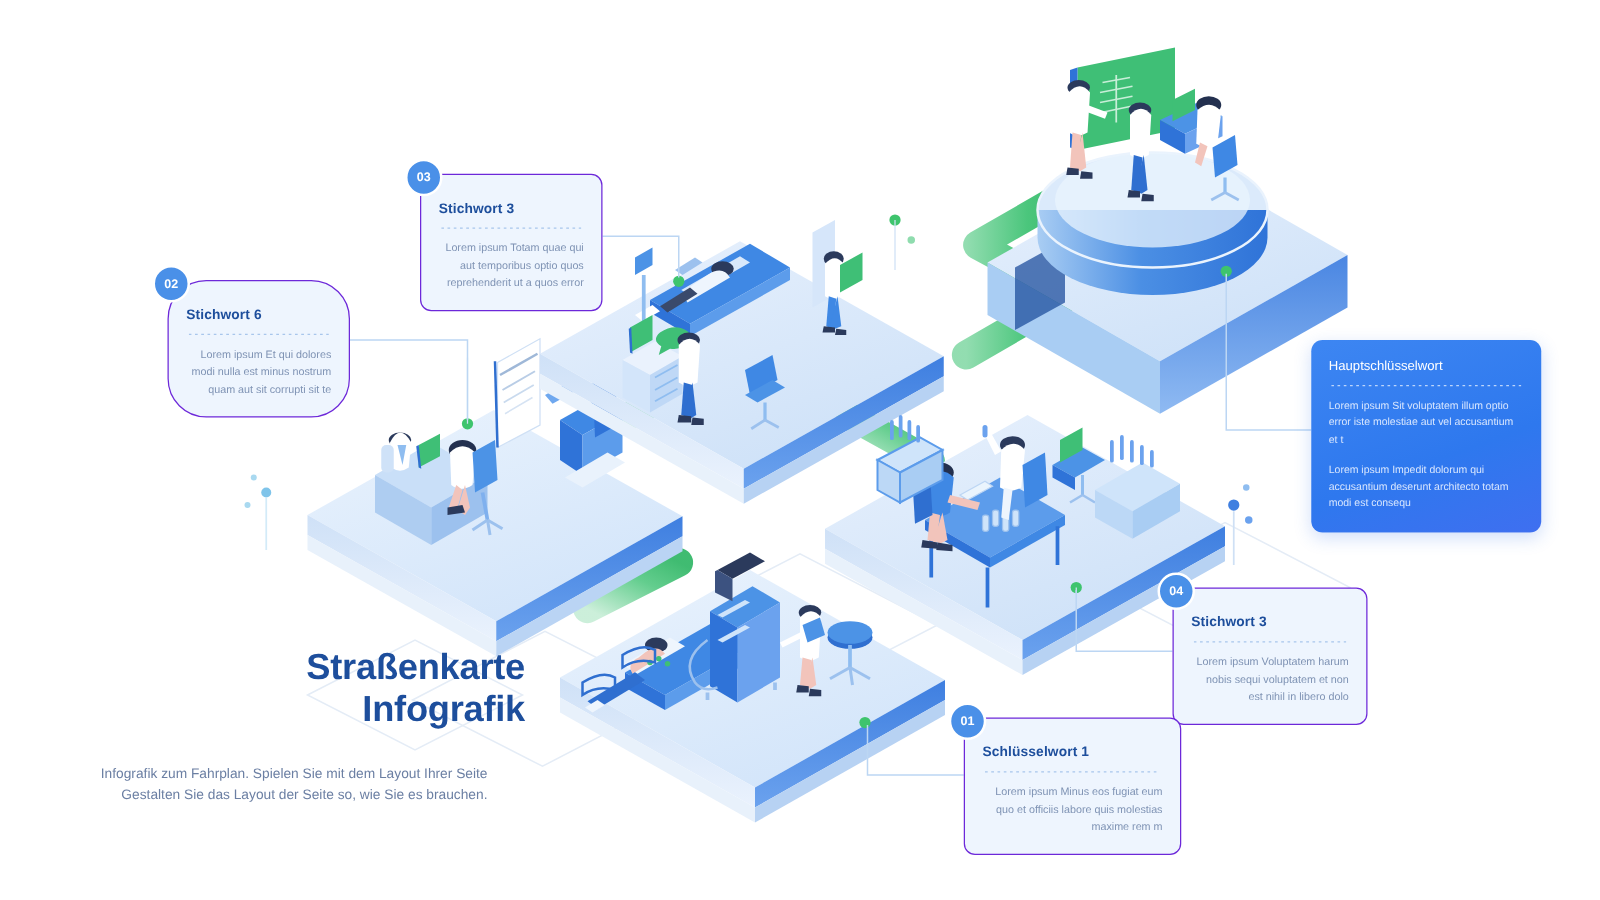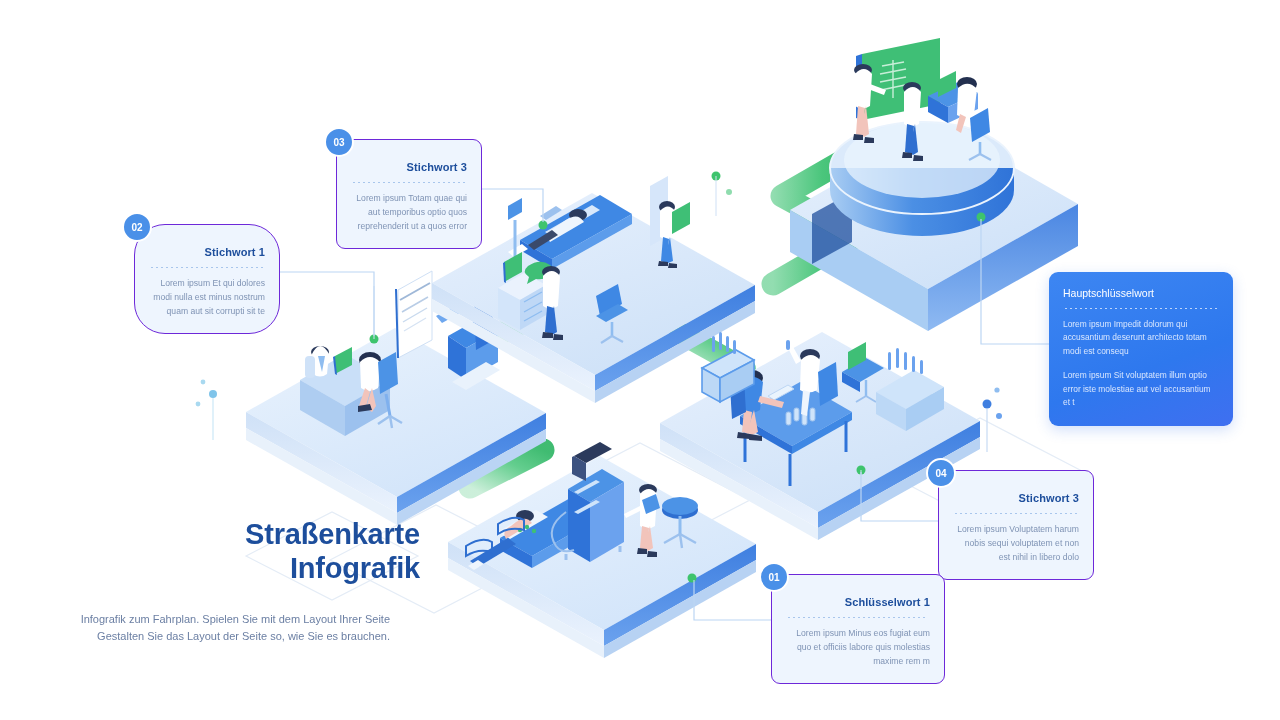--- a/index.html
+++ b/index.html
@@ -18,21 +18,21 @@
 
   
   .card {
     position: absolute;
     background: #eef5fe;
     border: 1px solid #6d28d9;
     border-radius: 9px;
     padding: 21px 14px 14px 14px;
   }
   .card .card-title {
-    text-align: right; font-size: 11px; font-weight: 700;
+    text-align: left; font-size: 11px; font-weight: 700;
     color: #1d4e9c; letter-spacing: .1px; margin-bottom: 9px;
   }
   .dots-rule {
     height: 1px; margin: 0 2px 9px 2px;
     background-image: linear-gradient(to right, #a8c6ec 0 2px, transparent 2px 5px);
     background-size: 5px 1px; background-repeat: repeat-x;
   }
   .card .card-body { font-size: 8.6px; line-height: 1.62; color: #7f93b4; text-align: right; }
   .badge {
     position: absolute; width: 30px; height: 30px; border-radius: 50%;
@@ -497,21 +497,21 @@
   </svg>
 
   <div class="title-block">
     <div class="title-line">Straßenkarte</div>
     <div class="title-line">Infografik</div>
     <div class="subtitle">Infografik zum Fahrplan. Spielen Sie mit dem Layout Ihrer Seite Gestalten Sie das Layout der Seite so, wie Sie es brauchen.</div>
   </div>
 
   <div class="card" id="card-02">
     <div class="badge">02</div>
-    <div class="card-title">Stichwort 1</div>
+    <div class="card-title">Stichwort 6</div>
     <div class="dots-rule"></div>
     <div class="card-body">Lorem ipsum Et qui dolores modi nulla est minus nostrum quam aut sit corrupti sit te</div>
   </div>
 
   <div class="card" id="card-03">
     <div class="badge">03</div>
     <div class="card-title">Stichwort 3</div>
     <div class="dots-rule"></div>
     <div class="card-body">Lorem ipsum Totam quae qui aut temporibus optio quos reprehenderit ut a quos error</div>
   </div>
@@ -526,17 +526,17 @@
   <div class="card" id="card-01">
     <div class="badge">01</div>
     <div class="card-title">Schlüsselwort 1</div>
     <div class="dots-rule"></div>
     <div class="card-body">Lorem ipsum Minus eos fugiat eum quo et officiis labore quis molestias maxime rem m</div>
   </div>
 
   <div id="card-main">
     <div class="card-title">Hauptschlüsselwort</div>
     <div class="dots-rule"></div>
+    <div class="card-body">Lorem ipsum Sit voluptatem illum optio error iste molestiae aut vel accusantium et t</div>
     <div class="card-body">Lorem ipsum Impedit dolorum qui accusantium deserunt architecto totam modi est consequ</div>
-    <div class="card-body">Lorem ipsum Sit voluptatem illum optio error iste molestiae aut vel accusantium et t</div>
   </div>
 
 </div>
 
 </body></html>

